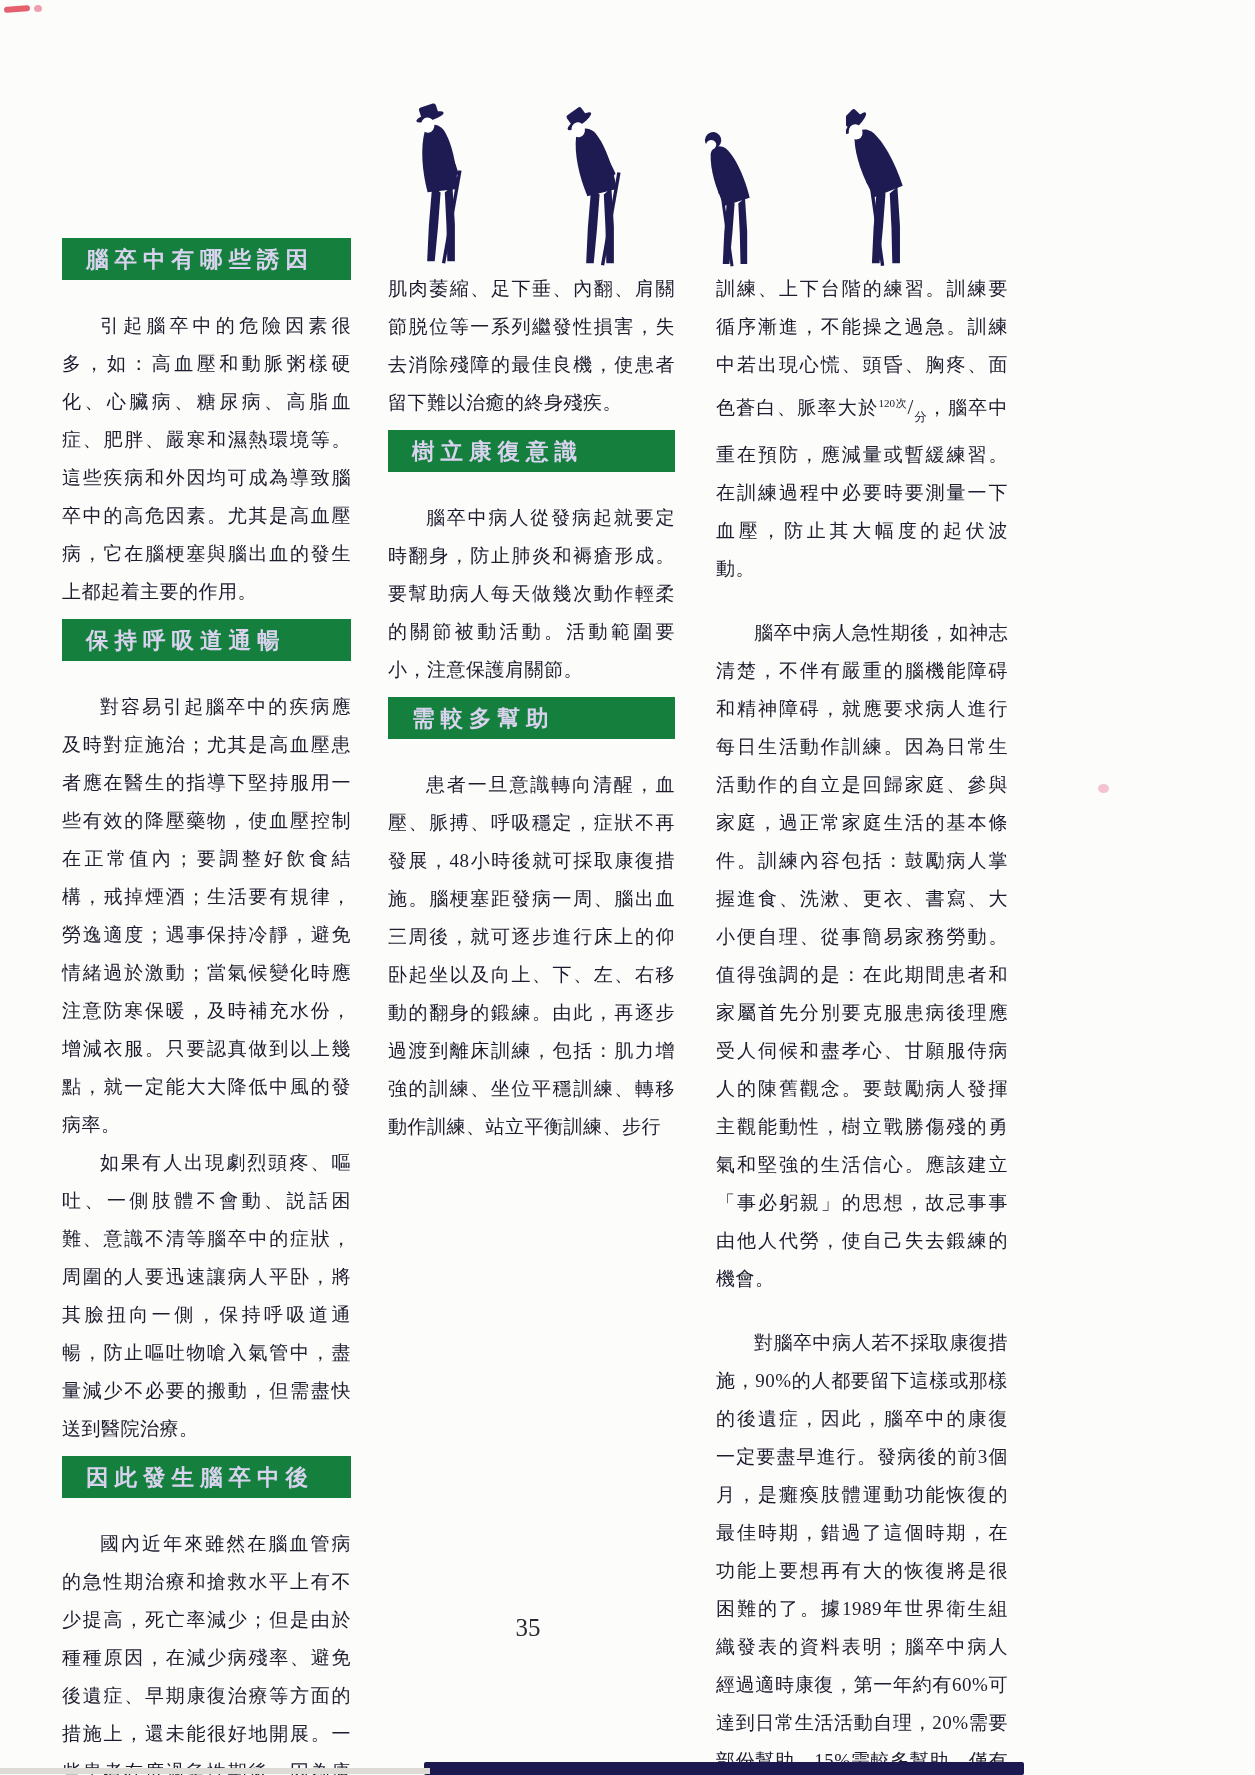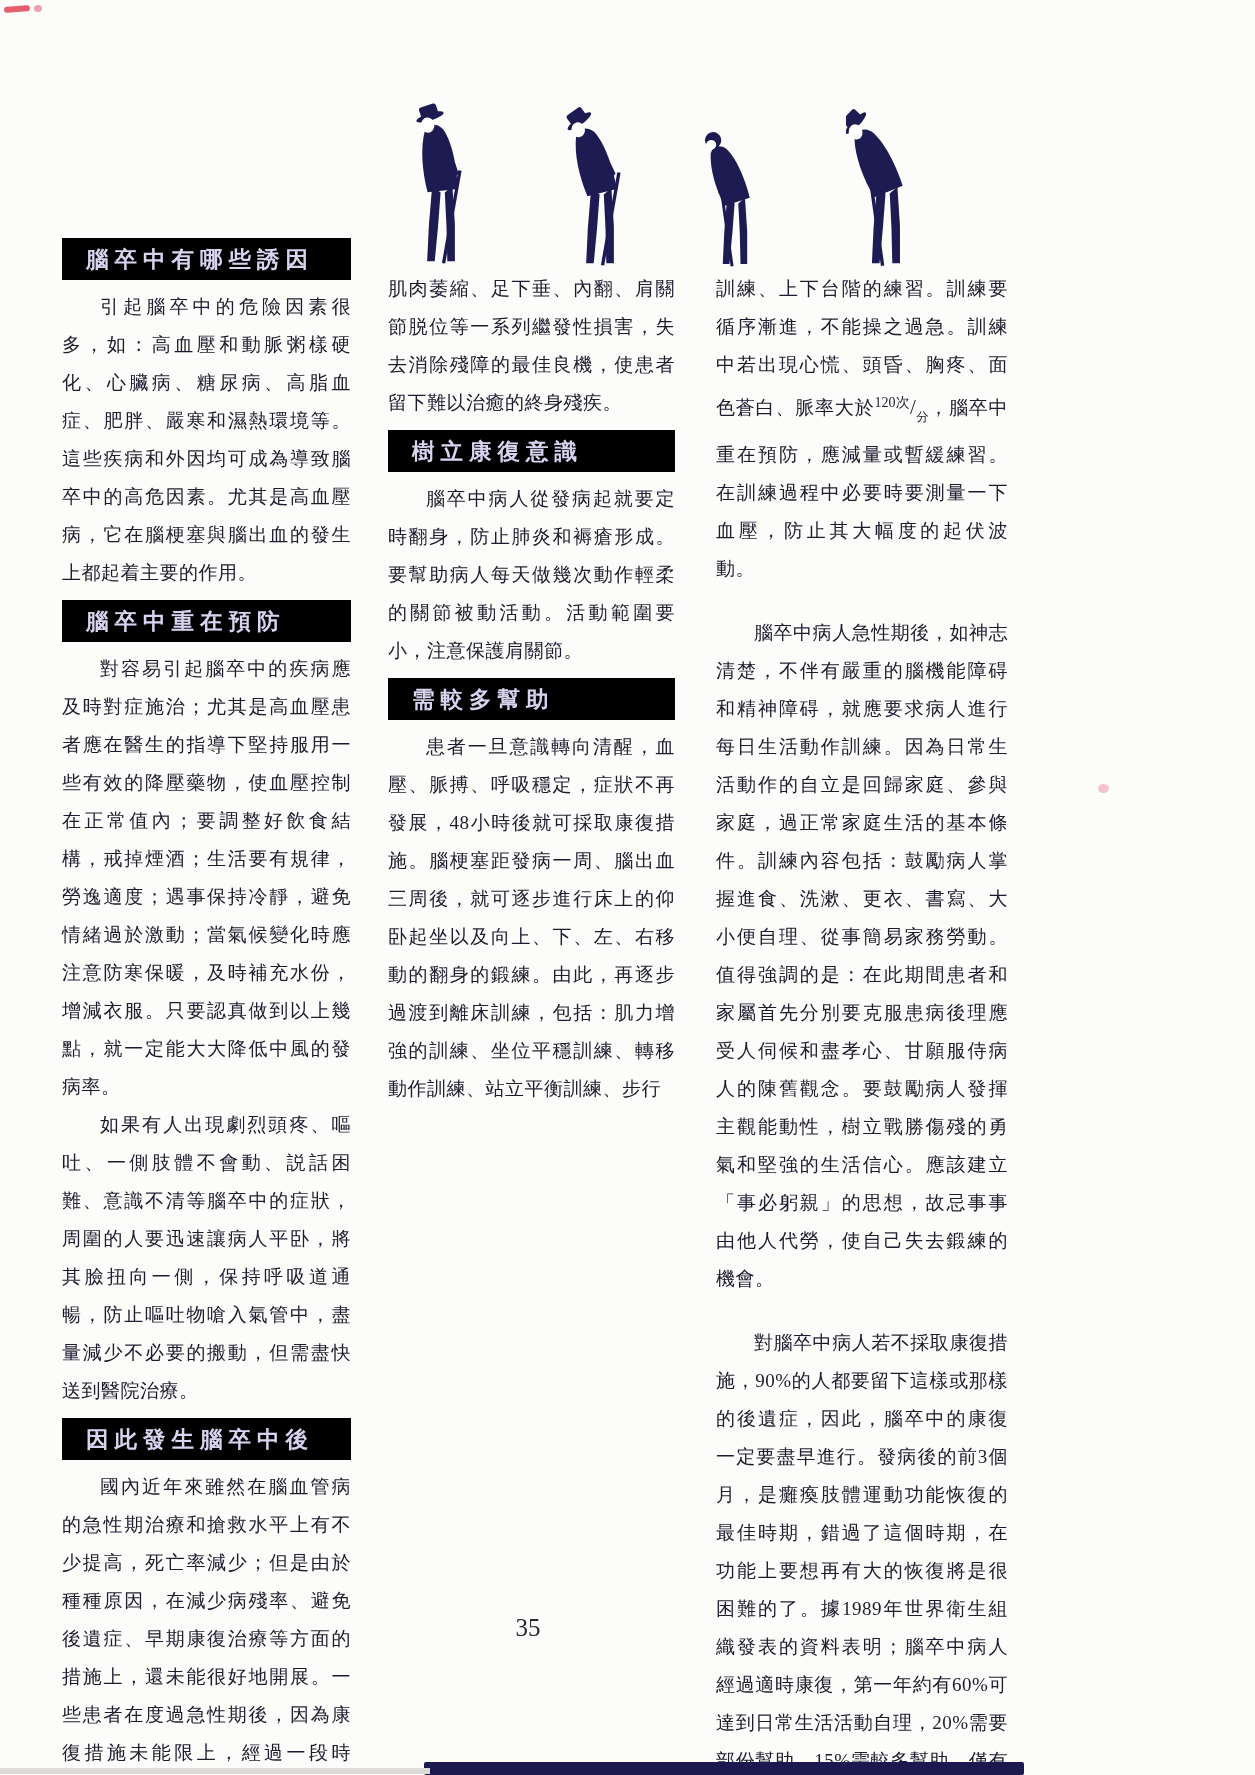--- a/index.html
+++ b/index.html
@@ -18,31 +18,31 @@
   p.body {
     margin:0; text-align:justify; text-justify:inter-ideograph;
     line-height:38px; font-size:19px; color:#1c1c2e;
     letter-spacing:0.5px;
   }
   .col3 p.body { font-size:19px; }
   p.indent { text-indent:2em; }
   p.mt { margin-top:26px; }
 
   .h-box {
-    background:#000000; color:#d9d3ef;
+    background:#15803d; color:#d9d3ef;
     height:42px; display:flex; align-items:center;
     padding-left:24px; box-sizing:border-box;
     font-size:22.5px; font-weight:bold; letter-spacing:6px;
-    margin:8px 0 8px 0;
+    margin:8px 0 27px 0;
   }
   .h-box.first { margin-top:0; }
 
   
   .pfrac { white-space:nowrap; letter-spacing:0; }
-  .pfrac sup { font-size:14px; vertical-align:7px; }
+  .pfrac sup { font-size:11px; vertical-align:7px; }
   .pfrac .sl { font-size:21px; }
   .pfrac sub { font-size:12.5px; vertical-align:-7px; }
 
   
   .fig { position:absolute; }
   .fig svg { width:100%; height:100%; display:block; }
   .fig-1 { left:404px; top:100px; width:90px;  height:168px; }
   .fig-2 { left:556px; top:102px; width:104px; height:168px; }
   .fig-3 { left:700px; top:122px; width:84px;  height:148px; }
   .fig-4 { left:846px; top:100px; width:96px;  height:170px; }
@@ -137,21 +137,21 @@
       </g>
     </svg>
   </div>
 
   <div class="col col1">
     <div class="h-box first">
       <span>腦卒中有哪些誘因</span>
     </div>
     <p class="body indent">引起腦卒中的危險因素很多，如：高血壓和動脈粥樣硬化、心臟病、糖尿病、高脂血症、肥胖、嚴寒和濕熱環境等。這些疾病和外因均可成為導致腦卒中的高危因素。尤其是高血壓病，它在腦梗塞與腦出血的發生上都起着主要的作用。</p>
     <div class="h-box">
-      <span>腦卒中重在預防</span>
+      <span>保持呼吸道通暢</span>
     </div>
     <p class="body indent">對容易引起腦卒中的疾病應及時對症施治；尤其是高血壓患者應在醫生的指導下堅持服用一些有效的降壓藥物，使血壓控制在正常值內；要調整好飲食結構，戒掉煙酒；生活要有規律，勞逸適度；遇事保持冷靜，避免情緒過於激動；當氣候變化時應注意防寒保暖，及時補充水份，增減衣服。只要認真做到以上幾點，就一定能大大降低中風的發病率。</p>
     <p class="body indent">如果有人出現劇烈頭疼、嘔吐、一側肢體不會動、説話困難、意識不清等腦卒中的症狀，周圍的人要迅速讓病人平卧，將其臉扭向一側，保持呼吸道通暢，防止嘔吐物嗆入氣管中，盡量減少不必要的搬動，但需盡快送到醫院治療。</p>
     <div class="h-box">
       <span>因此發生腦卒中後</span>
     </div>
     <p class="body indent">國內近年來雖然在腦血管病的急性期治療和搶救水平上有不少提高，死亡率減少；但是由於種種原因，在減少病殘率、避免後遺症、早期康復治療等方面的措施上，還未能很好地開展。一些患者在度過急性期後，因為康復措施未能限上，經過一段時間，往往產生關節攣縮、變形、</p>
   </div>
 
   <div class="col col2">

